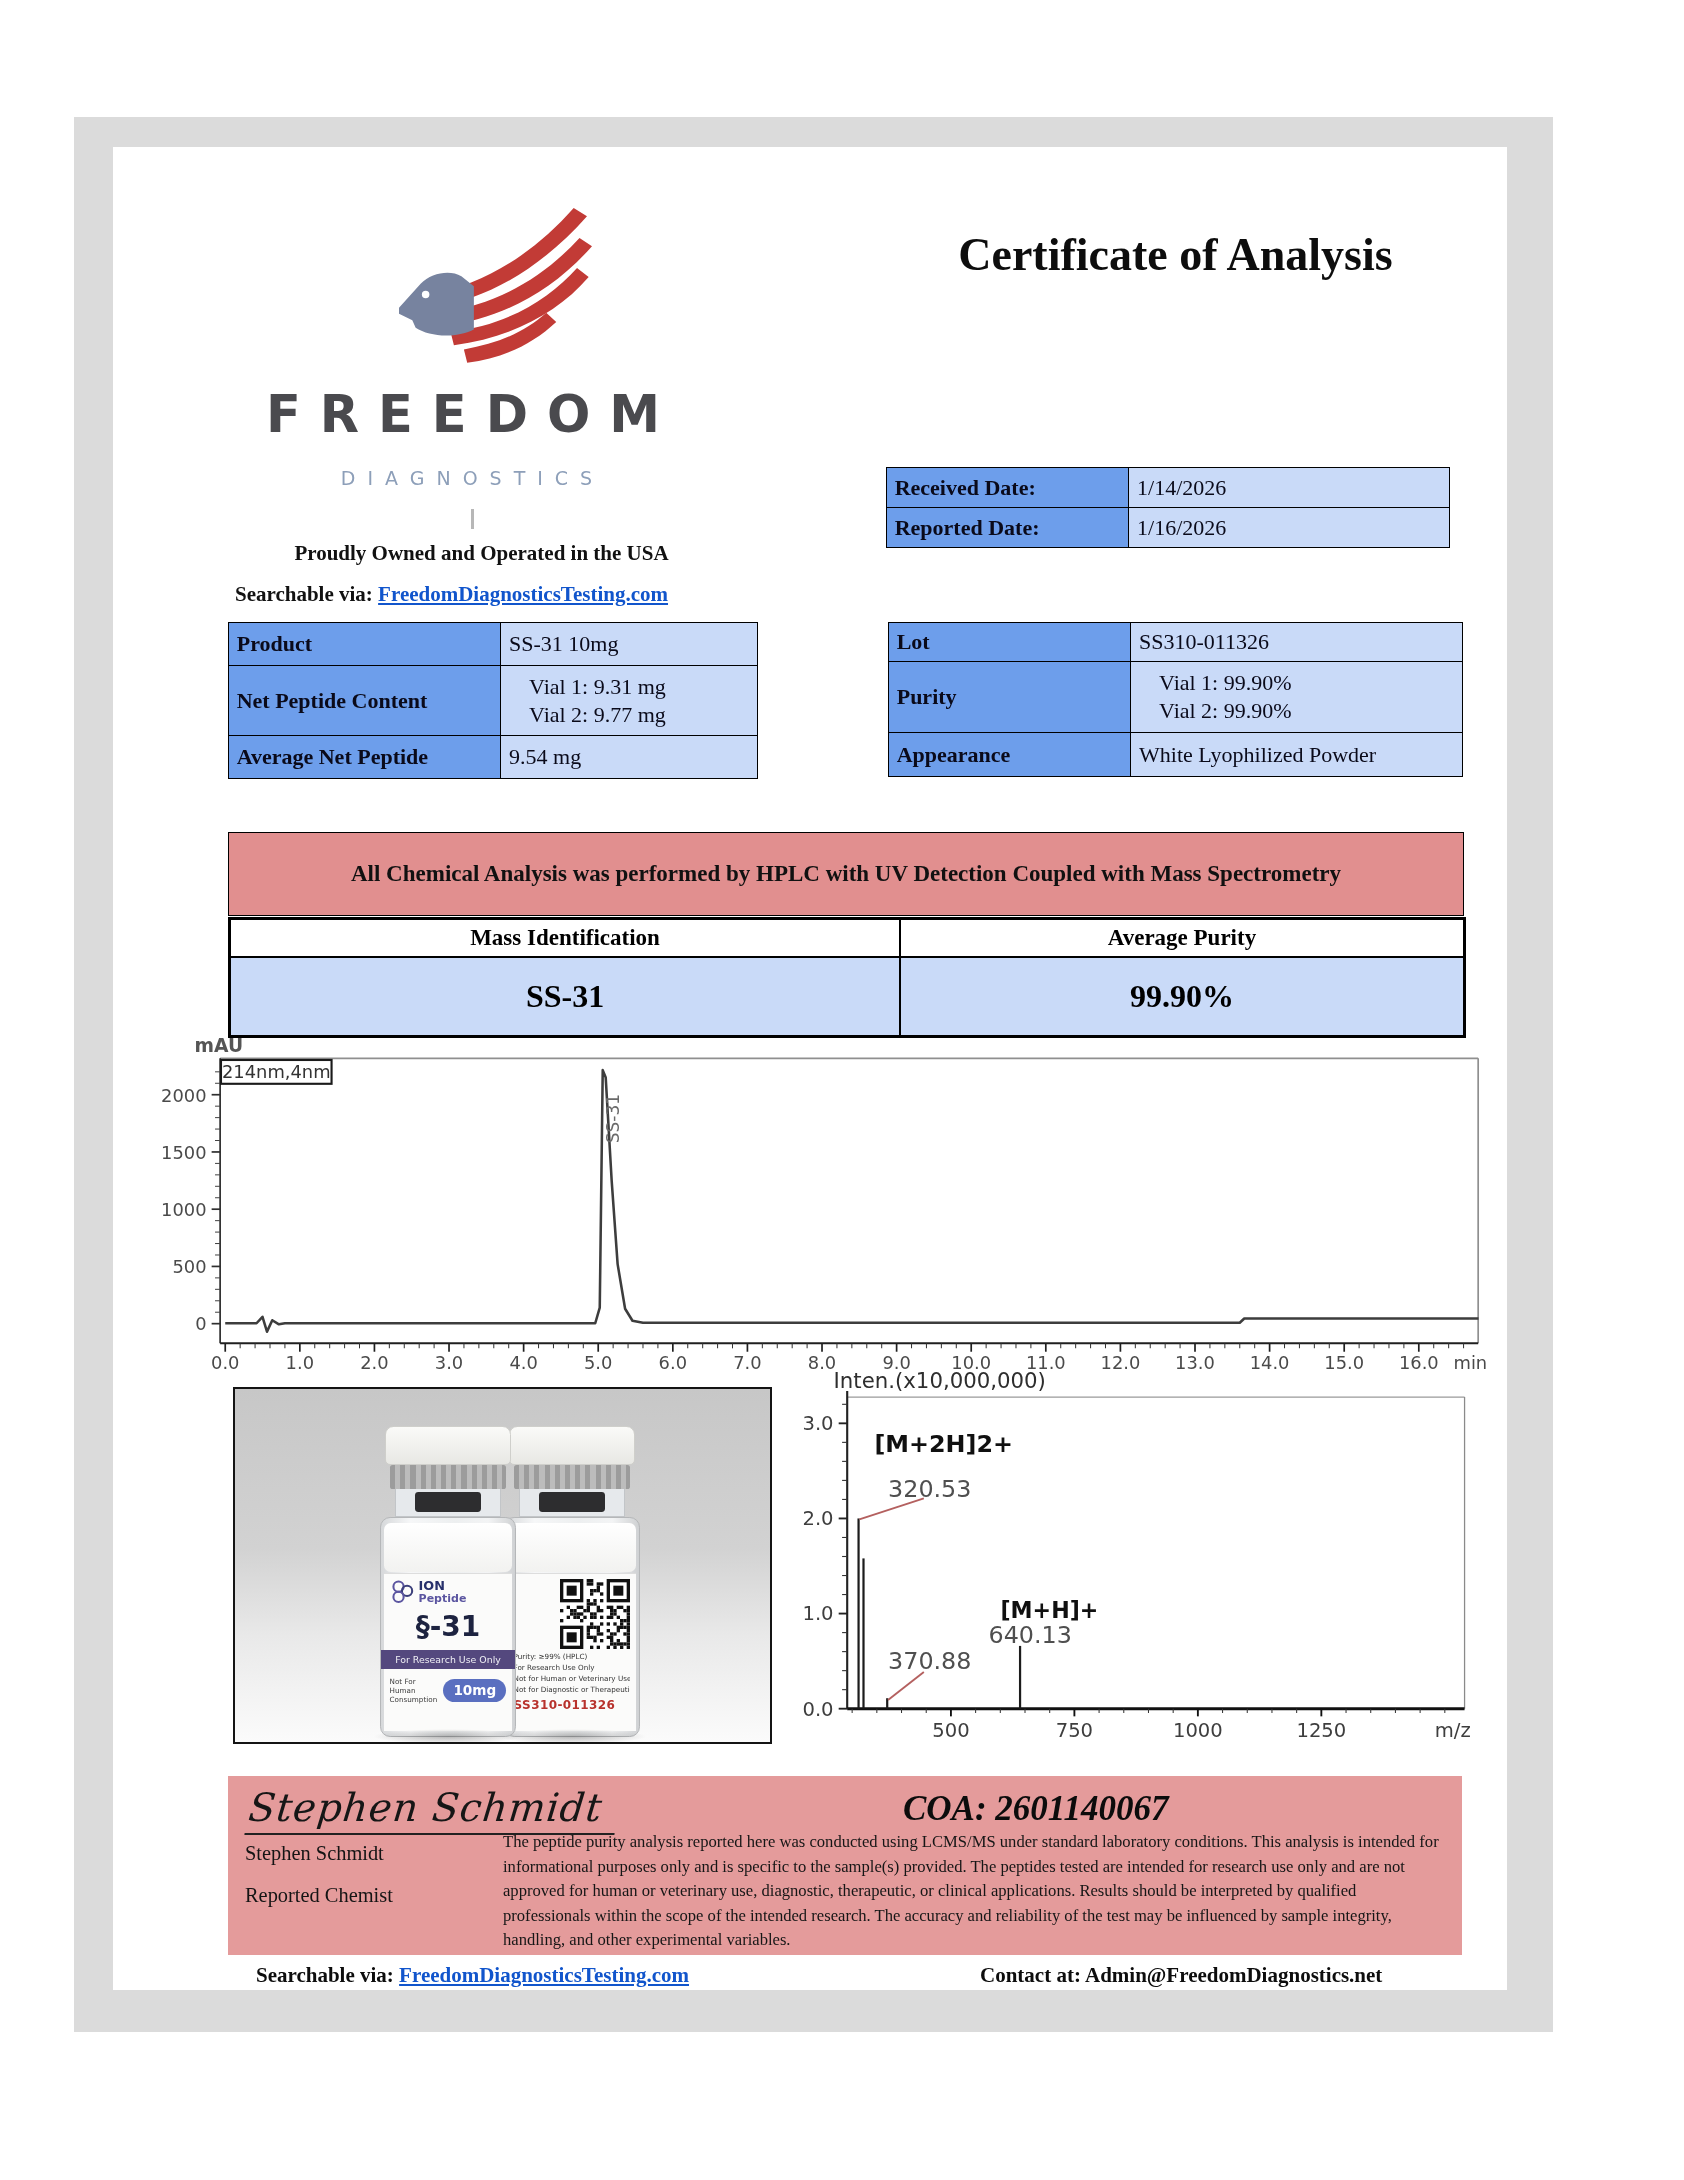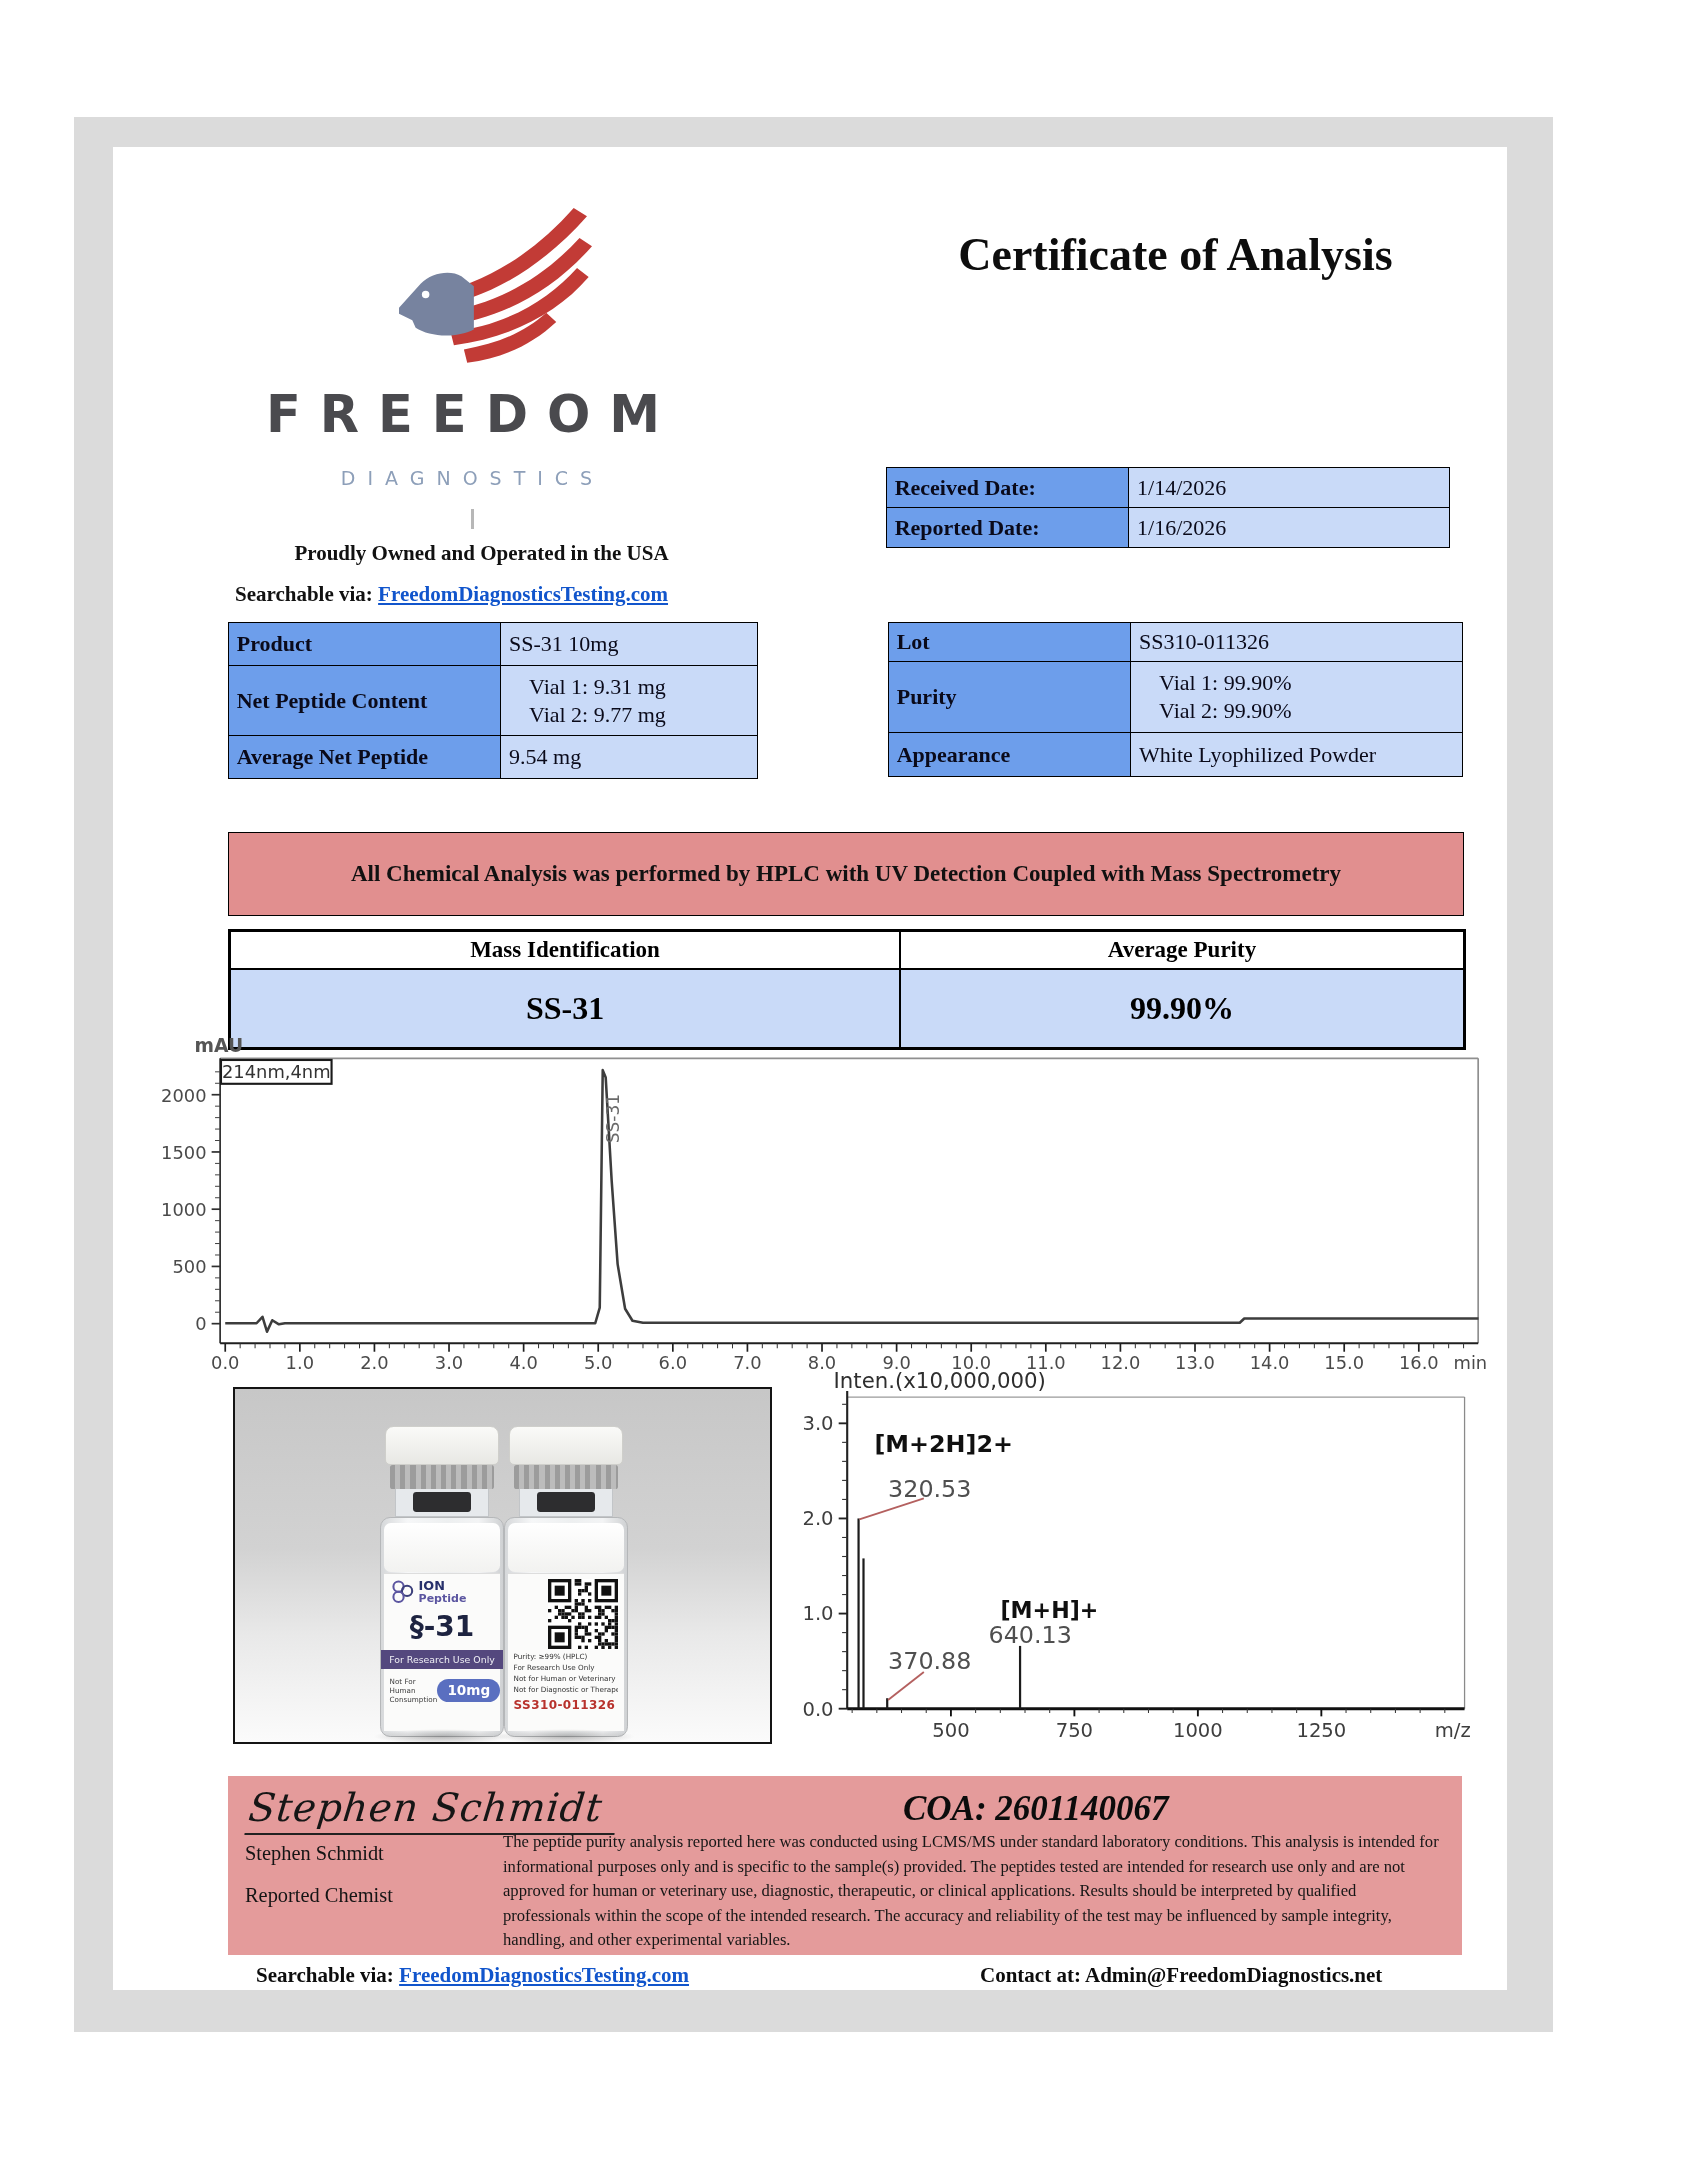--- a/index.html
+++ b/index.html
@@ -31,21 +31,21 @@
           display:flex;align-items:center;justify-content:center;}
   .banner-text{font-size:23px;font-weight:700;color:#111;text-align:center;}
 
   .mass-table{border:2.6px solid #000;display:grid;grid-template-columns:670px 1fr;grid-template-rows:38px 1fr;background:#fff;}
   .mass-cell{display:flex;align-items:center;justify-content:center;border:1.3px solid #000;}
   .mass-head{font-size:23px;font-weight:700;background:#ffffff;}
   .mass-val{font-size:32px;font-weight:700;background:var(--light-blue,#C9DAF8);}
 
   
   .photo{border:2.6px solid #141414;background:linear-gradient(180deg,#c7c7c7 0%,#d2d2d2 45%,#e9e9e9 70%,#fbfbfb 100%);overflow:hidden;}
-  .vial{position:absolute;width:124px;}
+  .vial{position:absolute;width:136px;}
   .cap{height:37px;background:linear-gradient(180deg,#fafaf8,#e8e8e4);border:0.9px solid #cfcfcb;border-radius:8.5px 8.5px 5.1px 5.1px;margin:0 5.1px;}
   .crimp{height:24px;margin:0 10.2px;background:repeating-linear-gradient(90deg,#9c9c9c 0 5.1px,#bcbcbc 5.1px 10.2px);border-radius:2.6px;}
   .neck{height:27px;margin:0 15.3px;background:#e6e9ec;border:0.9px solid #c2c5c8;border-top:none;position:relative;}
   .stopper{position:absolute;left:18%;top:2.6px;width:64%;height:20.4px;background:#2d2d2f;border-radius:3.4px;}
   .vbody{height:218px;background:linear-gradient(90deg,#d6d8da,#f6f7f8 22%,#edeff0 55%,#f3f4f5 80%,#cfd1d3);
          border:0.9px solid #b5b7b9;border-radius:10.2px;position:relative;overflow:hidden;}
   .powder{position:absolute;left:3.4px;right:3.4px;top:5.1px;height:49px;background:linear-gradient(180deg,#ffffff,#f2f2f0);border-radius:6.8px;}
   .vlabel{position:absolute;left:2.6px;right:2.6px;top:55px;bottom:5.1px;background:#fbfbfa;border-top:0.9px solid #ddd;padding:5.1px 6px;box-sizing:border-box;}
   .brandrow{display:flex;align-items:center;gap:3.4px;}
   .ion-name{font-family:"DejaVu Sans",sans-serif;font-weight:700;font-size:12.8px;color:#27306b;line-height:1;}
@@ -156,21 +156,21 @@
         <td class="val">White Lyophilized Powder</td>
       </tr>
     </tbody>
       </table>
   </div>
 
   <div class="abs banner" style="left:228px;top:796px;width:1234px;height:82px;margin-top:36px;">
     <div class="banner-text">All Chemical Analysis was performed by HPLC with UV Detection Coupled with Mass Spectrometry</div>
   </div>
 
-  <div class="abs mass-table" style="left:228px;top:917px;width:1234px;height:117px;margin-top:12px;">
+  <div class="abs mass-table" style="left:228px;top:917px;width:1234px;height:117px;">
     <div class="mass-cell mass-head">Mass Identification</div>
     <div class="mass-cell mass-head">Average Purity</div>
     <div class="mass-cell mass-val">SS-31</div>
     <div class="mass-cell mass-val">99.90%</div>
   </div>
 
   <svg class="abs" style="left:119px;top:1020px;width:1388px;height:353px;" viewBox="0 0 1630 415">
       <line x1="118" y1="45" x2="1597" y2="45" stroke="#8f8f8f" stroke-width="2"></line>
       <line x1="1597" y1="45" x2="1597" y2="380" stroke="#8f8f8f" stroke-width="2"></line>
       <line x1="118" y1="45" x2="118" y2="380" stroke="#2f2f2f" stroke-width="2"></line>

